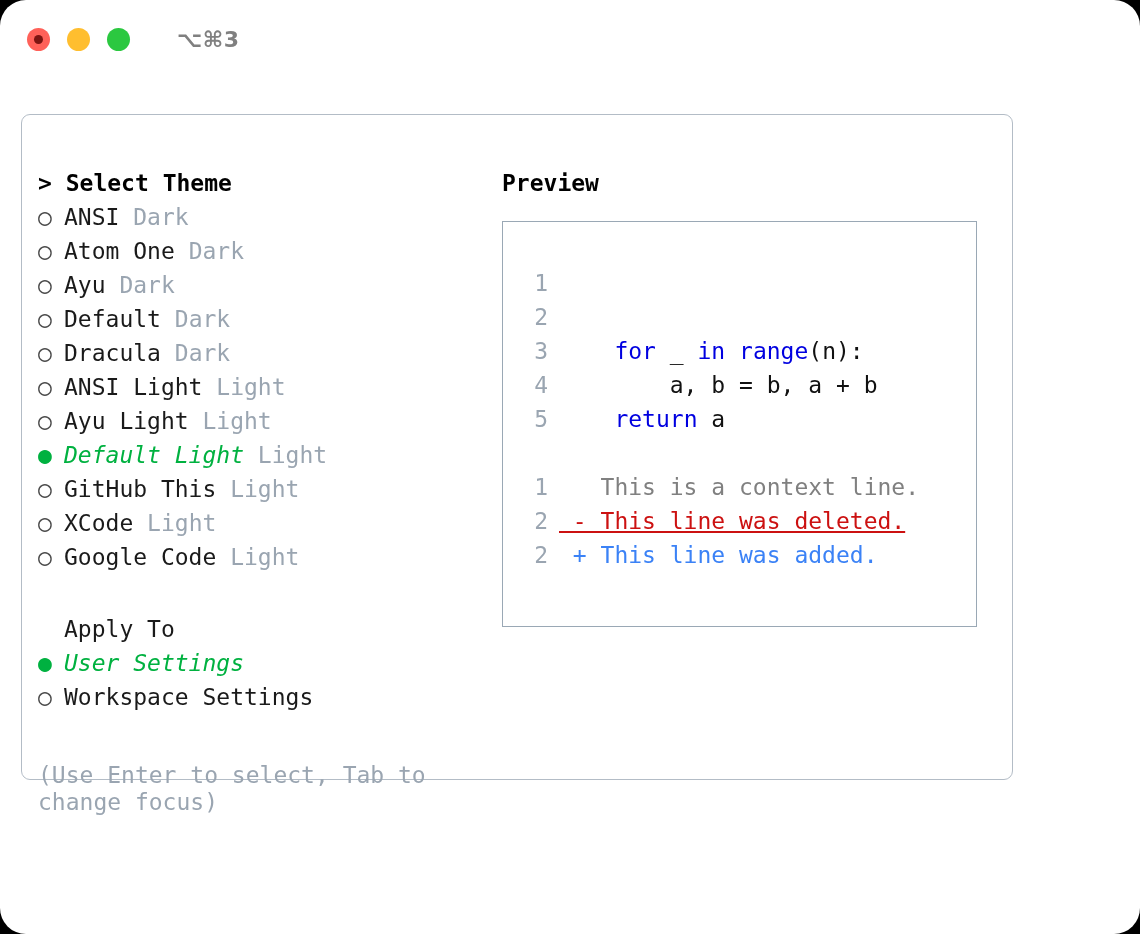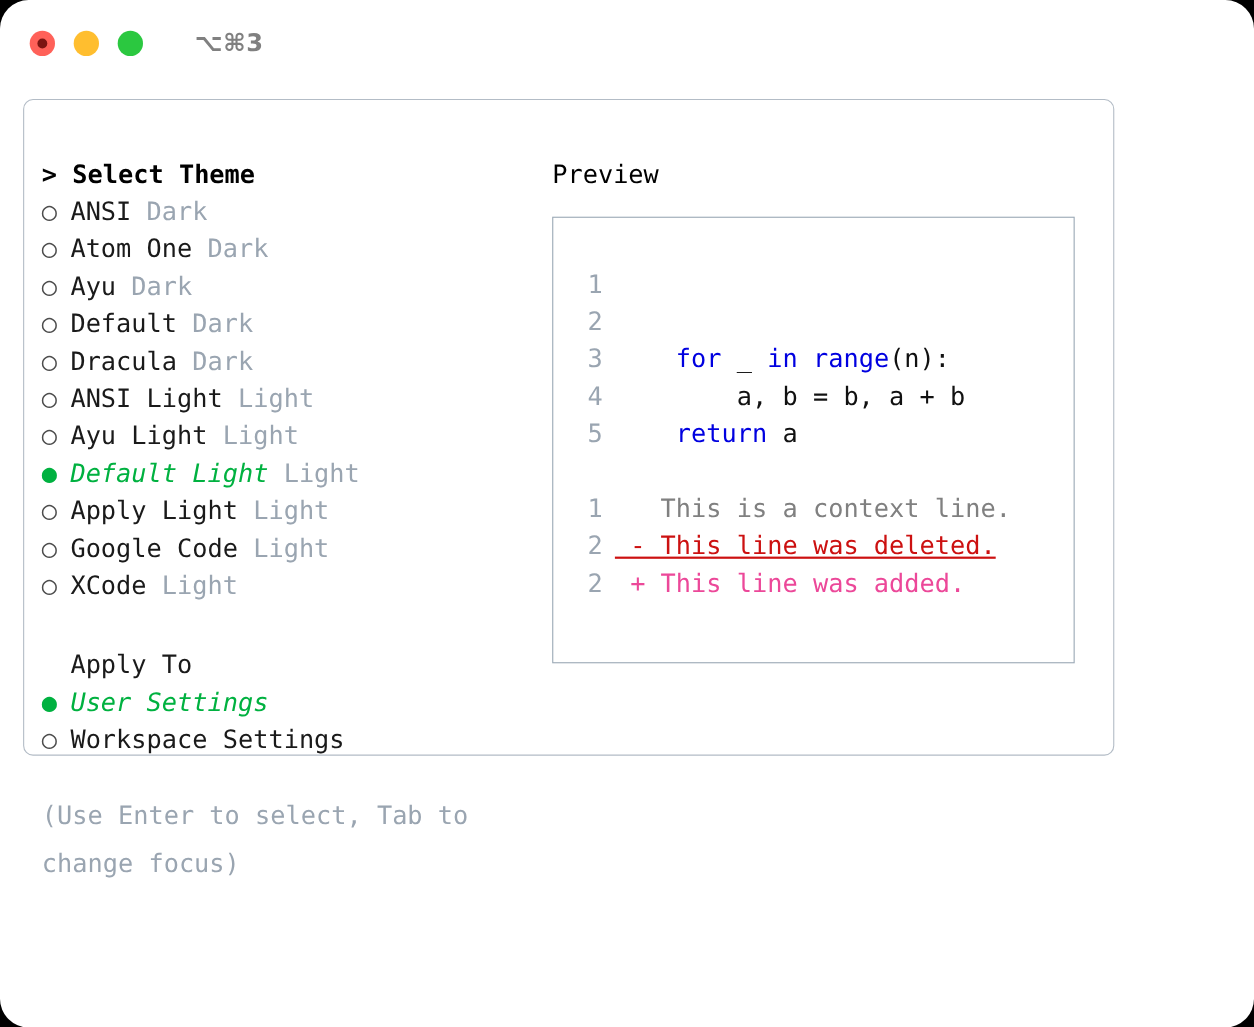--- a/index.html
+++ b/index.html
@@ -63,23 +63,23 @@
     font-weight: bold;
     color: #808080;
     letter-spacing: 0.5px;
     white-space: pre;
   }
 
   
   #panel {
     position: absolute;
     left: 21px;
-    top: 90px;
+    top: 114px;
     width: 992px;
-    height: 597px;
+    height: 666px;
     border: 1.5px solid #b3bcc6;
     border-radius: 9px;
     background: #ffffff;
     box-sizing: border-box;
   }
 
   
   #left-col {
     position: absolute;
     left: 16px;
@@ -106,40 +106,40 @@
     color: #1a1a1a;
   }
   .muted { color: #9aa5b1; }
   .sel   { color: #00b140; font-style: italic; }
   .bullet-filled { color: #00b140; }
   .bullet-empty  { color: #4d4d4d; }
 
   .spacer-lg { height: 38px; }
 
   #hint {
-    margin-top: 30px;
-    font-size: 23px;
-    line-height: 44px;
+    margin-top: 48px;
+    font-size: 23px;
+    line-height: 27px;
     color: #9aa5b1;
     width: 400px;
     white-space: pre-wrap;
     word-break: normal;
   }
 
   
   #right-col {
     position: absolute;
     left: 480px;
     top: 51px;
     width: 490px;
   }
   #preview-title {
     font-size: 23px;
     line-height: 34px;
-    font-weight: normal;
+    font-weight: bold;
     color: #000000;
     white-space: pre;
   }
   #preview-box {
     margin-top: 21px;
     width: 475px;
     height: 406px;
     border: 1.5px solid #9aa8b5;
     box-sizing: border-box;
     background: #ffffff;
@@ -158,21 +158,21 @@
     text-align: right;
     color: #9aa5b1;
     flex: 0 0 45px;
   }
   .code-text { padding-left: 11px; white-space: pre; }
   .kw   { color: #0000e0; }
   .fn   { color: #b22222; }
   .pl   { color: #111111; }
   .ctx  { color: #808080; }
   .del  { color: #cc1111; text-decoration: underline; }
-  .add  { color: #ec4899; text-align: right; }
+  .add  { color: #3b82f6; text-align: right; }
   .gap  { height: 34px; }
 </style>
 </head>
 <body>
 
 <div id="page">
 
   <div id="titlebar">
     <div class="dots">
       <span class="dot dot-red">
@@ -192,23 +192,23 @@
 
       <div id="theme-items">
           <div class="row"><span class="marker bullet-empty">○</span><span>ANSI</span><span class="muted"> Dark</span></div>
           <div class="row"><span class="marker bullet-empty">○</span><span>Atom One</span><span class="muted"> Dark</span></div>
           <div class="row"><span class="marker bullet-empty">○</span><span>Ayu</span><span class="muted"> Dark</span></div>
           <div class="row"><span class="marker bullet-empty">○</span><span>Default</span><span class="muted"> Dark</span></div>
           <div class="row"><span class="marker bullet-empty">○</span><span>Dracula</span><span class="muted"> Dark</span></div>
           <div class="row"><span class="marker bullet-empty">○</span><span>ANSI Light</span><span class="muted"> Light</span></div>
           <div class="row"><span class="marker bullet-empty">○</span><span>Ayu Light</span><span class="muted"> Light</span></div>
           <div class="row"><span class="marker bullet-filled">●</span><span class="sel">Default Light</span><span class="muted"> Light</span></div>
-          <div class="row"><span class="marker bullet-empty">○</span><span>Apply Light</span><span class="muted"> Light</span></div>
+          <div class="row"><span class="marker bullet-empty">○</span><span>GitHub This</span><span class="muted"> Light</span></div>
+          <div class="row"><span class="marker bullet-empty">○</span><span>XCode</span><span class="muted"> Light</span></div>
           <div class="row"><span class="marker bullet-empty">○</span><span>Google Code</span><span class="muted"> Light</span></div>
-          <div class="row"><span class="marker bullet-empty">○</span><span>XCode</span><span class="muted"> Light</span></div>
         </div>
 
       <div class="spacer-lg"></div>
 
       <div class="row hdr-plain"><span class="marker"> </span><span>Apply To</span></div>
 
       <div id="apply-items">
           <div class="row"><span class="marker bullet-filled">●</span><span class="sel">User Settings</span></div>
           <div class="row"><span class="marker bullet-empty">○</span><span>Workspace Settings</span></div>
         </div>

